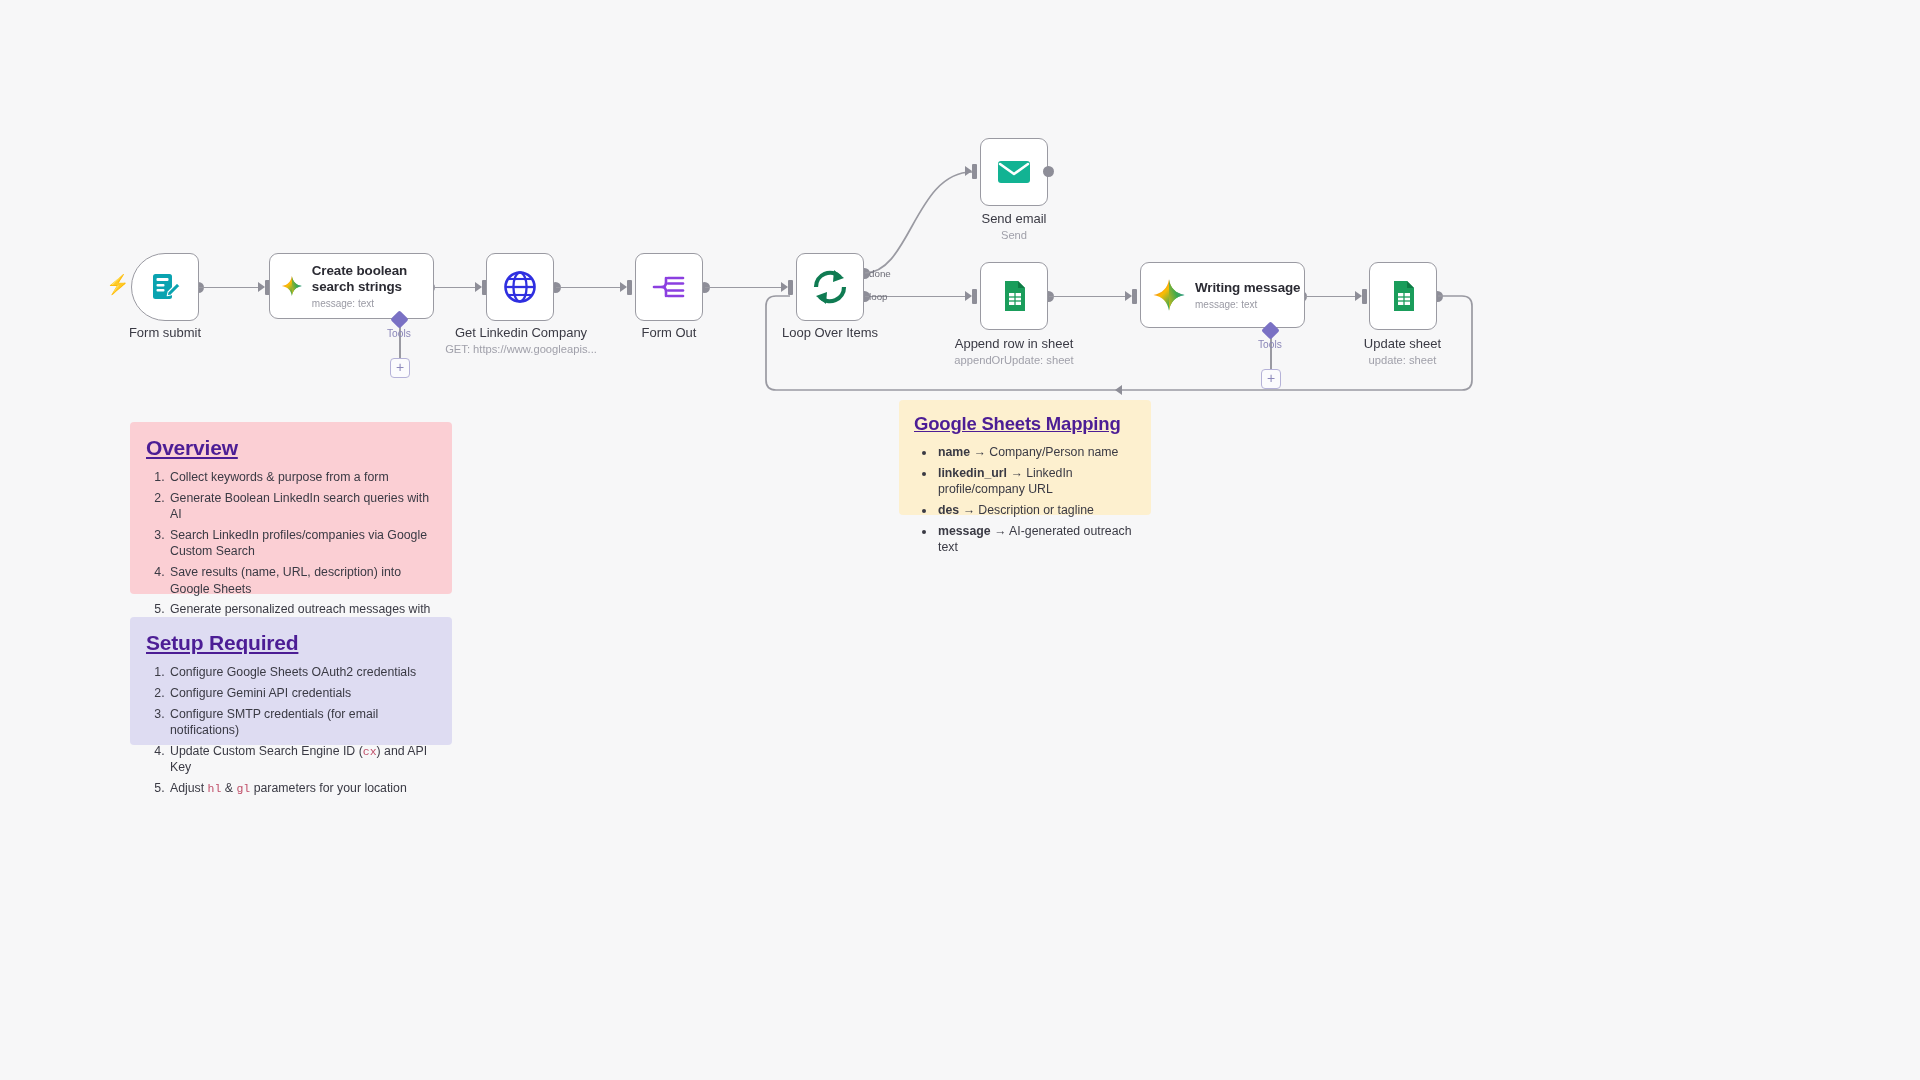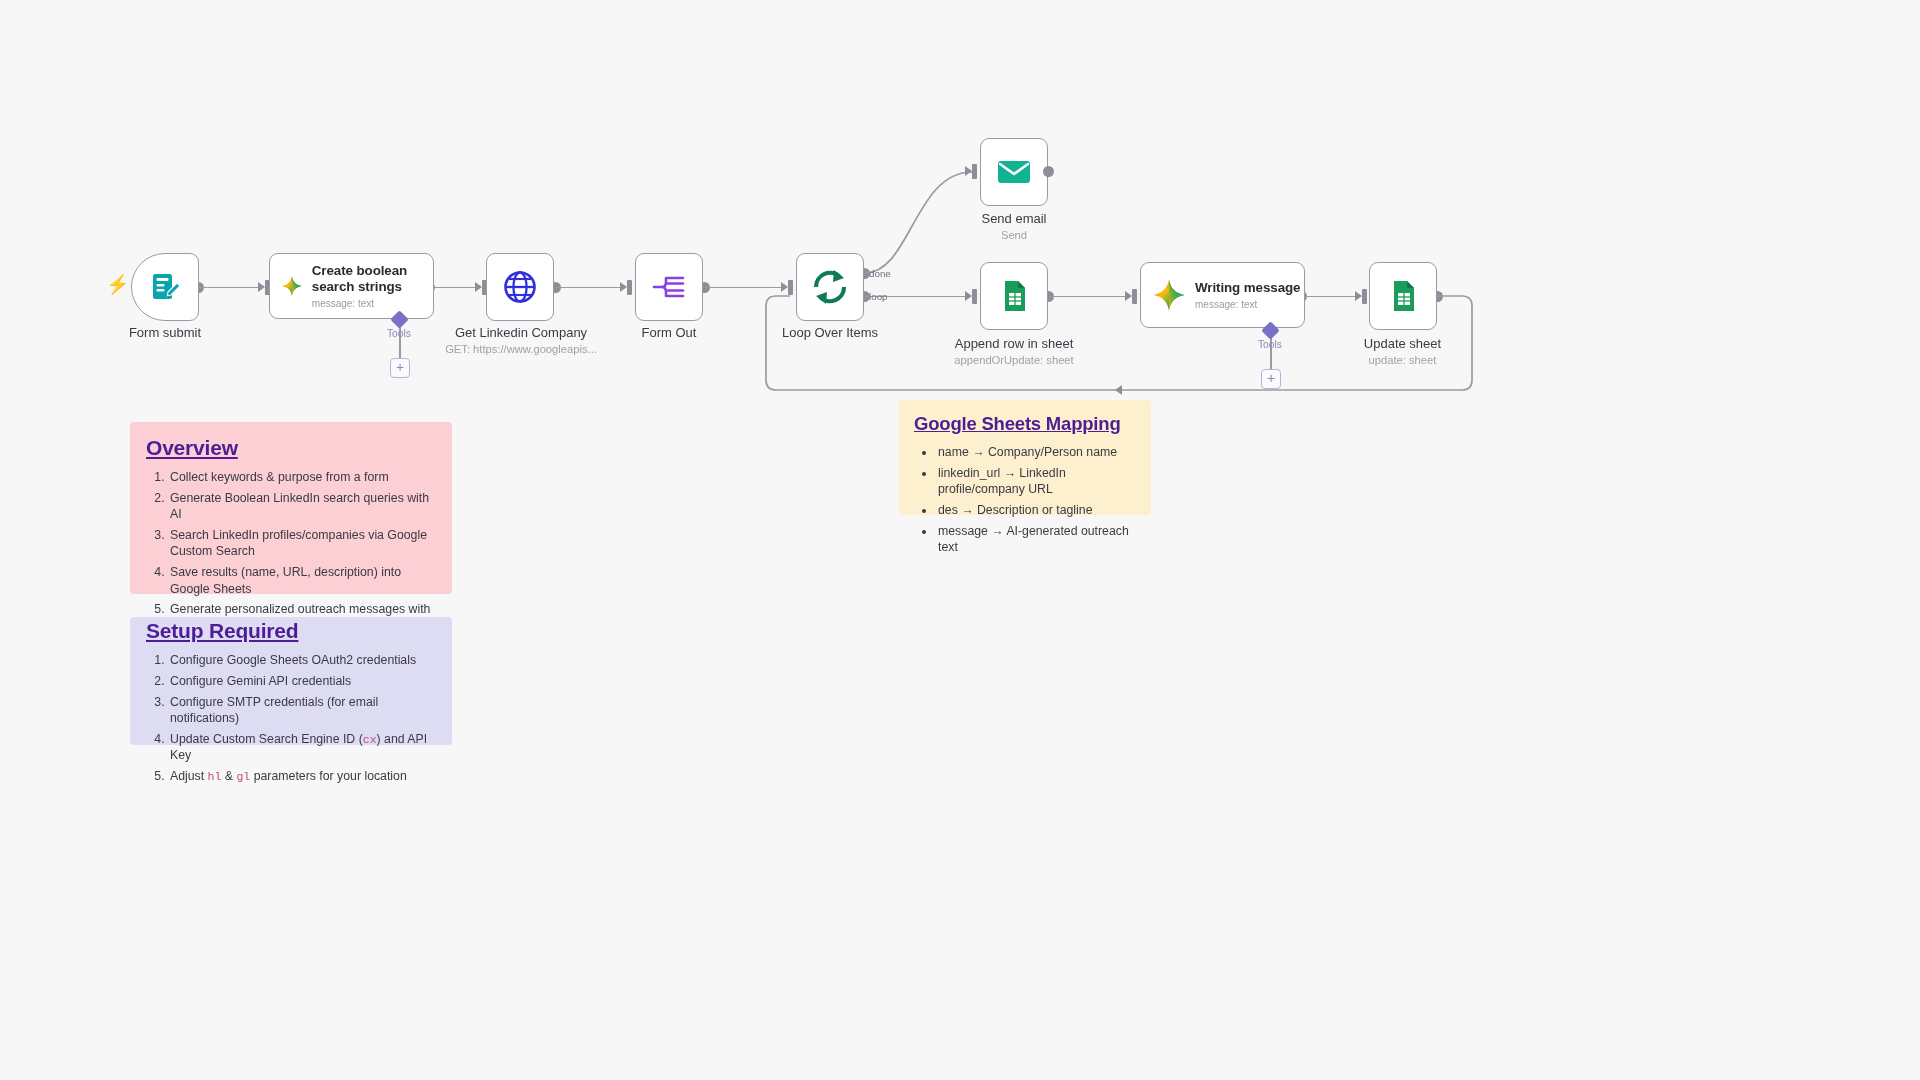--- a/index.html
+++ b/index.html
@@ -23,21 +23,21 @@
   }
   .sticky-sub {
     font-size: 14.5px; font-weight: bold; color: #2c2c34; line-height: 1.35;
   }
   .sticky ol, .sticky ul { margin: 9px 0 0 22px; }
   .sticky li {
     font-size: 12.3px; color: #3a3a44; line-height: 1.33;
     margin-bottom: 4.5px; padding-left: 2px;
   }
   .sticky ul li { list-style: disc; }
-  .sticky ul li b { font-weight: normal; }
+  .sticky ul li b { font-weight: bold; }
   code {
     font-family: "Liberation Mono", monospace; font-size: 11.5px;
     color: #c0506a;
   }
 
   
   .node {
     position: absolute; background: #ffffff;
     border: 1.6px solid #9a9aa2; border-radius: 9px;
     display: flex; align-items: center; justify-content: center;
@@ -327,21 +327,21 @@
     <ol>
       <li>Collect keywords &amp; purpose from a form</li>
       <li>Generate Boolean LinkedIn search queries with AI</li>
       <li>Search LinkedIn profiles/companies via Google Custom Search</li>
       <li>Save results (name, URL, description) into Google Sheets</li>
       <li>Generate personalized outreach messages with AI</li>
       <li>Update the sheet with the message and send notification email</li>
     </ol>
   </div>
 
-  <div class="sticky purple" style="left:130px; top:617px; width:322px; height:128px; padding:2px 16px;">
+  <div class="sticky purple" style="left:130px; top:617px; width:322px; height:128px; padding:14px 16px;">
     <div class="sticky-title">Setup Required</div>
     <ol>
       <li>Configure Google Sheets OAuth2 credentials</li>
       <li>Configure Gemini API credentials</li>
       <li>Configure SMTP credentials (for email notifications)</li>
       <li>
         <span>Update Custom Search Engine ID (</span><code>cx</code><span>) and API Key</span>
       </li>
       <li>
         <span>Adjust </span><code>hl</code><span> &amp; </span><code>gl</code><span> parameters for your location</span>

